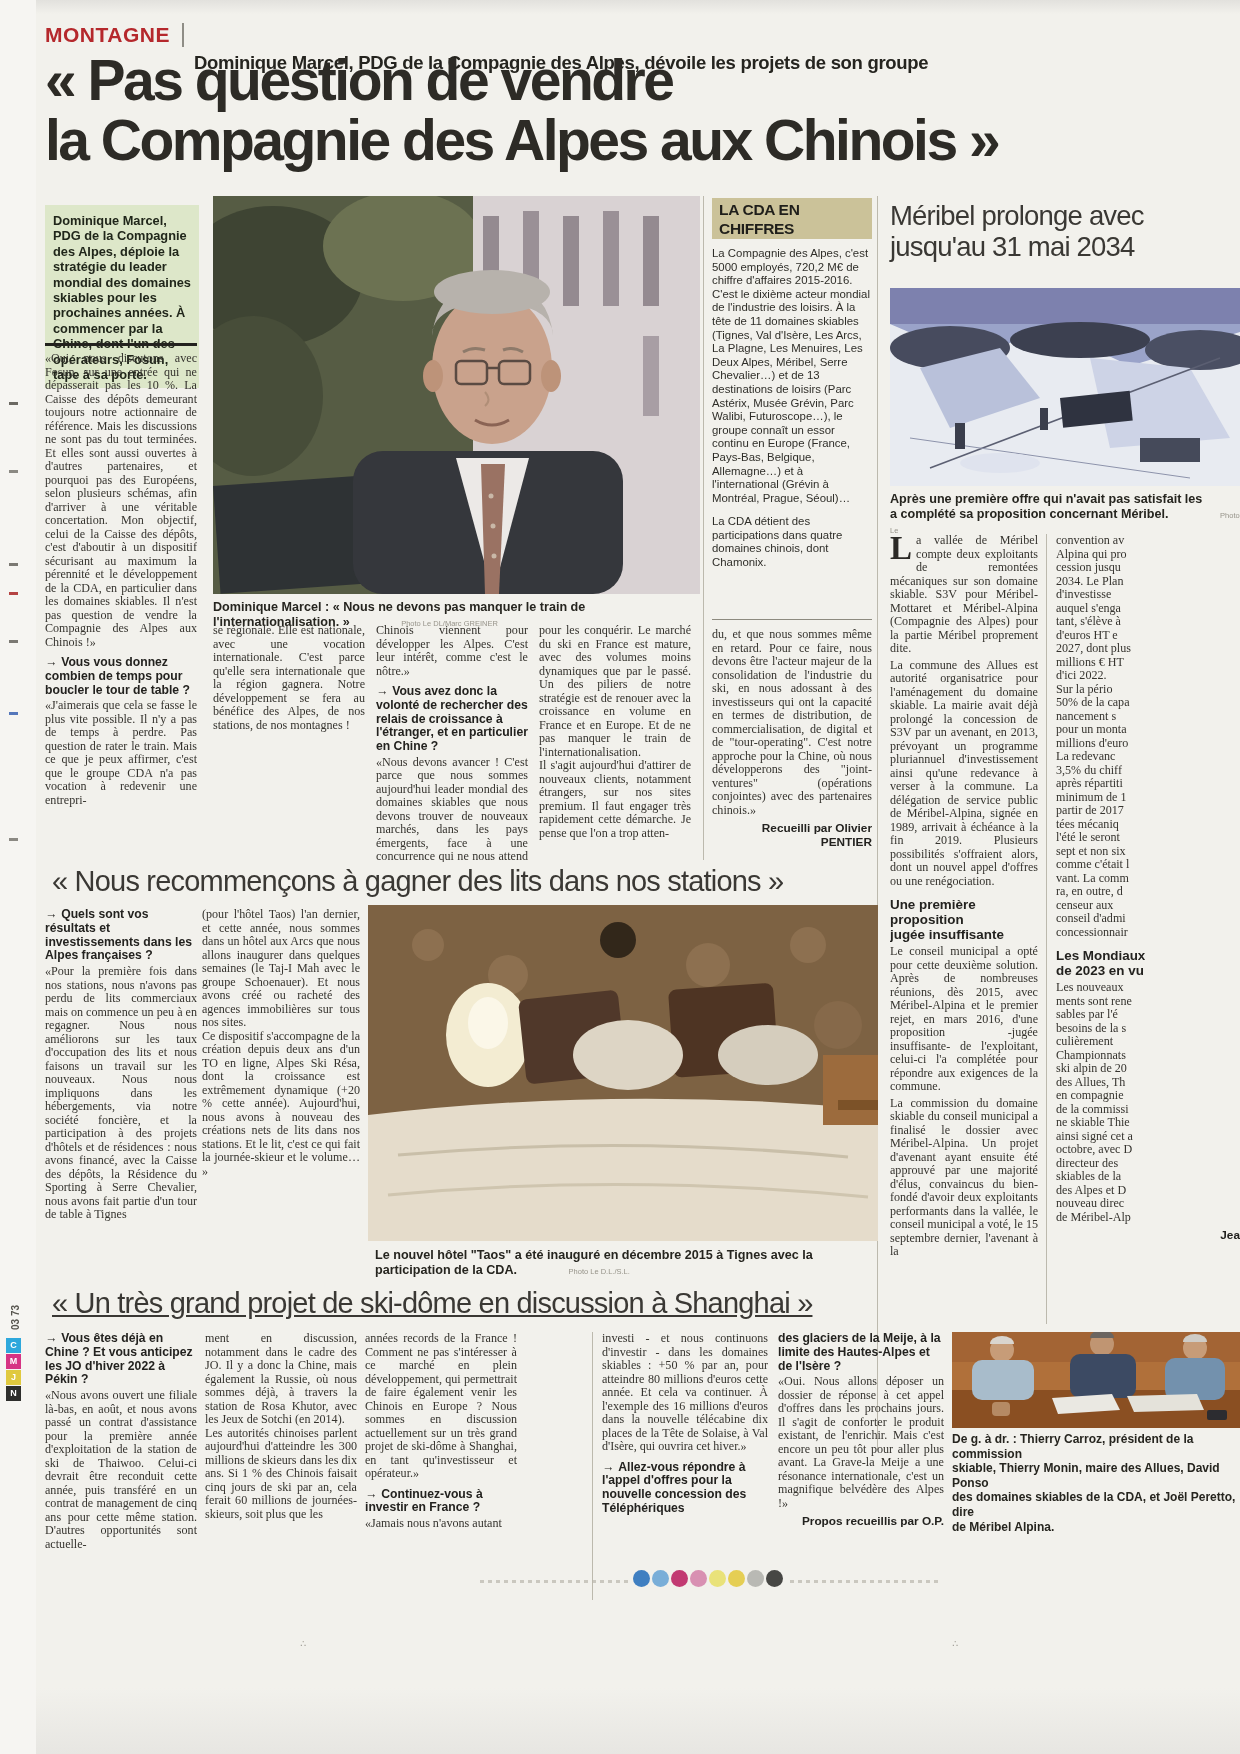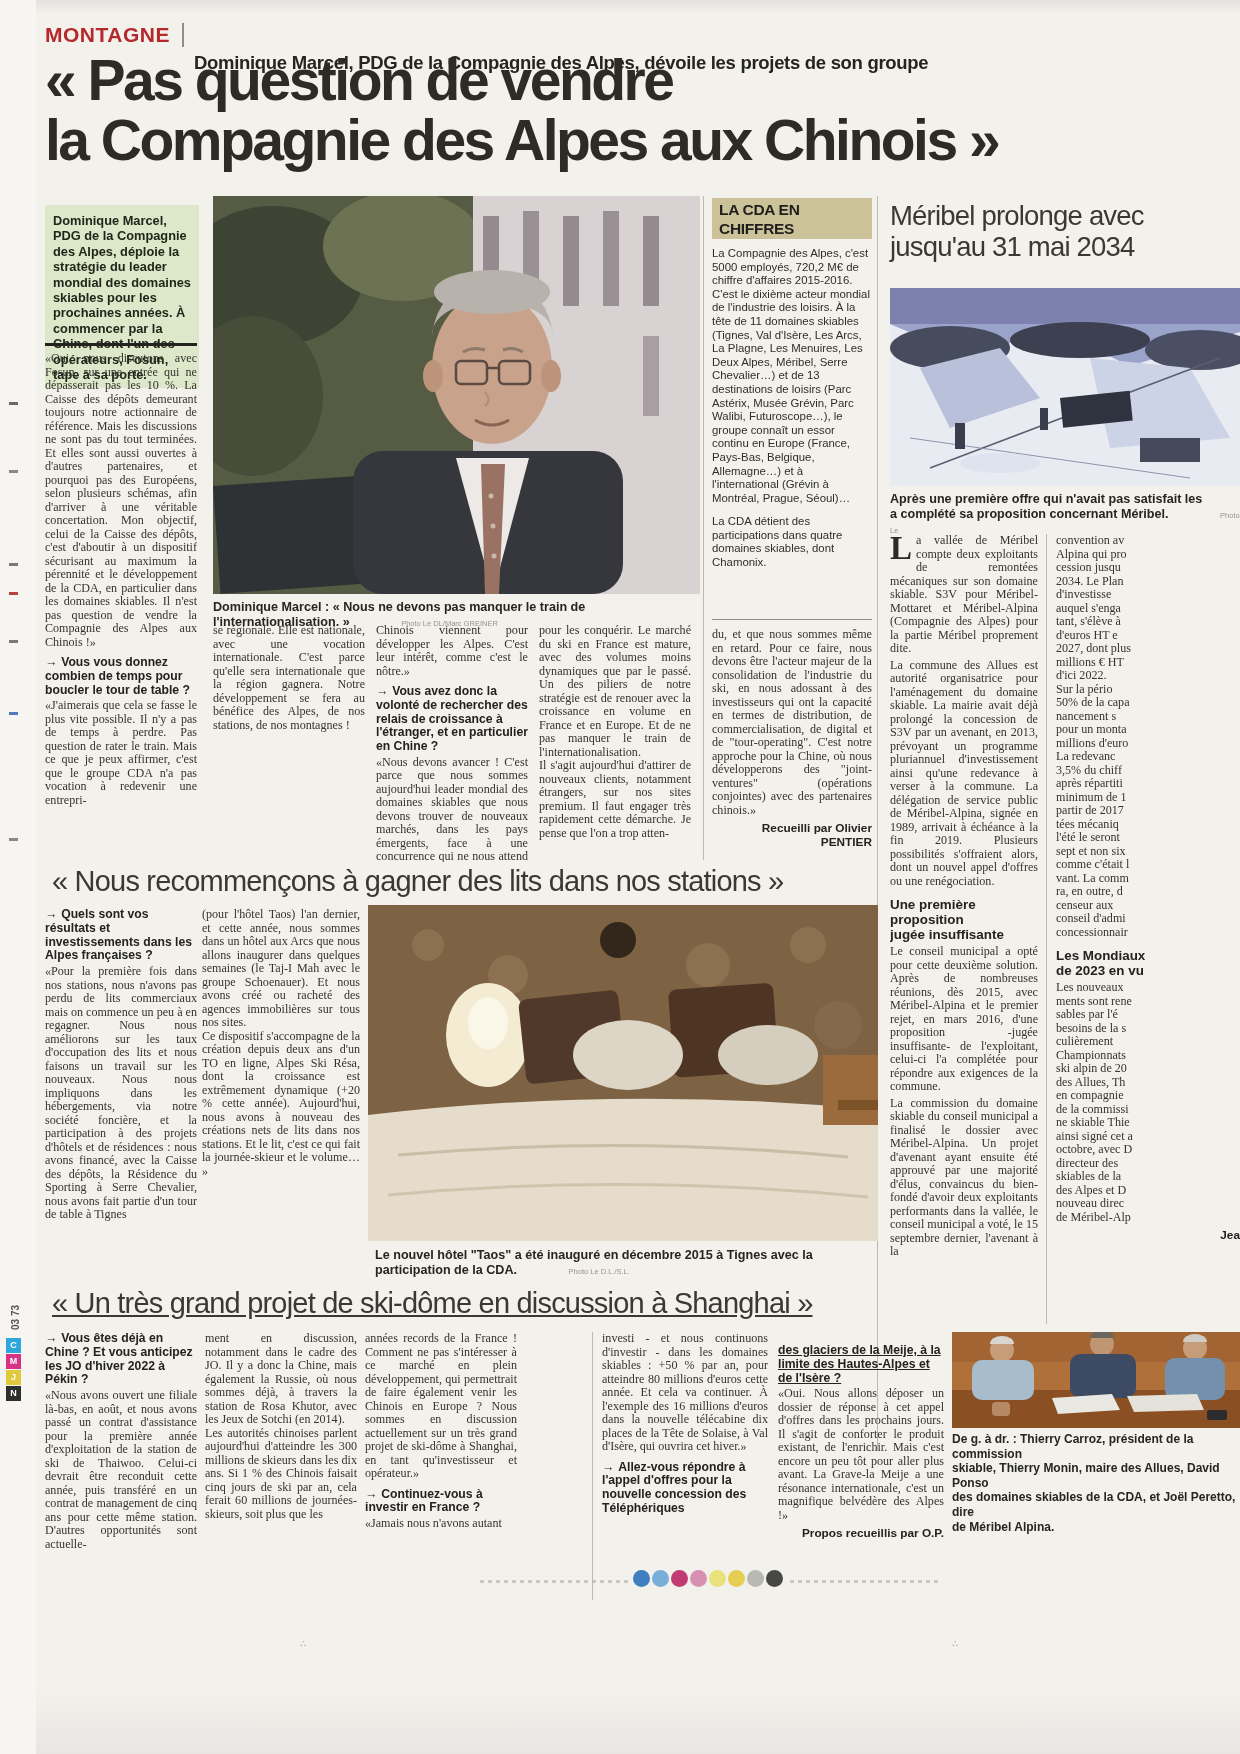--- a/index.html
+++ b/index.html
@@ -118,21 +118,21 @@
   <div class="abs colbox body-t" style="left:539px;top:624px;width:152px;height:238px;">
     <p>pour les conquérir. Le marché du ski en France est mature, avec des volumes moins dynamiques que par le passé. Un des piliers de notre stratégie est de renouer avec la croissance en volume en France et en Europe. Et de ne pas manquer le train de l'internationalisation.</p>
     <p>Il s'agit aujourd'hui d'attirer de nouveaux clients, notamment étrangers, sur nos sites premium. Il faut engager très rapidement cette démarche. Je pense que l'on a trop atten-</p>
   </div>
 
   <div class="vline" style="left:703px;top:196px;height:664px;"></div>
   <div class="abs" style="left:712px;top:198px;width:160px;">
     <div class="cda-title">LA CDA EN CHIFFRES</div>
     <div class="cda-body" style="margin-top:8px;">
       <p>La Compagnie des Alpes, c'est 5000 employés, 720,2 M€ de chiffre d'affaires 2015-2016. C'est le dixième acteur mondial de l'industrie des loisirs. À la tête de 11 domaines skiables (Tignes, Val d'Isère, Les Arcs, La Plagne, Les Menuires, Les Deux Alpes, Méribel, Serre Chevalier…) et de 13 destinations de loisirs (Parc Astérix, Musée Grévin, Parc Walibi, Futuroscope…), le groupe connaît un essor continu en Europe (France, Pays-Bas, Belgique, Allemagne…) et à l'international (Grévin à Montréal, Prague, Séoul)…</p>
-      <p>La CDA détient des participations dans quatre domaines skiables, dont Chamonix.</p>
+      <p>La CDA détient des participations dans quatre domaines chinois, dont Chamonix.</p>
     </div>
   </div>
   <div class="thinrule" style="left:712px;top:619px;width:160px;height:1px;"></div>
   <div class="abs colbox" style="left:712px;top:628px;width:160px;height:232px;">
     <div class="body-t">du, et que nous sommes même en retard. Pour ce faire, nous devons être l'acteur majeur de la consolidation de l'industrie du ski, en nous adossant à des investisseurs qui ont la capacité en termes de distribution, de commercialisation, de digital et de "tour-operating". C'est notre approche pour la Chine, où nous développerons des "joint-ventures" (opérations conjointes) avec des partenaires chinois.»</div>
     <div class="byline">Recueilli par Olivier PENTIER</div>
   </div>
 
   <div class="vline" style="left:877px;top:196px;height:1254px;"></div>
   <div class="abs h2big" style="left:890px;top:200px;">Méribel prolonge avec</div>
@@ -288,21 +288,21 @@
     <div class="body-t">années records de la France ! Comment ne pas s'intéresser à ce marché en plein développement, qui permettrait de faire également venir les Chinois en Europe ? Nous sommes en discussion actuellement sur un très grand projet de ski-dôme à Shanghai, en tant qu'investisseur et opérateur.»</div>
     <div class="q"><span class="arr">→</span><span>Continuez-vous à investir en France ?</span></div>
     <div class="body-t">«Jamais nous n'avons autant</div>
   </div>
   <div class="vline" style="left:592px;top:1332px;height:268px;"></div>
   <div class="abs colbox" style="left:602px;top:1332px;width:166px;height:282px;">
     <div class="body-t">investi - et nous continuons d'investir - dans les domaines skiables : +50 % par an, pour atteindre 80 millions d'euros cette année. Et cela va continuer. À l'exemple des 16 millions d'euros dans la nouvelle télécabine dix places de la Tête de Solaise, à Val d'Isère, qui ouvrira cet hiver.»</div>
     <div class="q"><span class="arr">→</span><span>Allez-vous répondre à l'appel d'offres pour la nouvelle concession des Téléphériques</span></div>
   </div>
   <div class="abs colbox" style="left:778px;top:1332px;width:166px;height:282px;">
-    <div class="q" style="margin-top:12px;text-decoration:underline;"><span>des glaciers de la Meije, à la limite des Hautes-Alpes et de l'Isère ?</span></div>
+    <div class="q" style="margin-top:0;"><span>des glaciers de la Meije, à la limite des Hautes-Alpes et de l'Isère ?</span></div>
     <div class="body-t">«Oui. Nous allons déposer un dossier de réponse à cet appel d'offres dans les prochains jours. Il s'agit de conforter le produit existant, de l'enrichir. Mais c'est encore un peu tôt pour aller plus avant. La Grave-la Meije a une résonance internationale, c'est un magnifique belvédère des Alpes !»</div>
     <div class="byline">Propos recueillis par O.P.</div>
   </div>
 
   <div class="photo" style="left:952px;top:1332px;width:288px;height:96px;">
     <svg width="288" height="96" viewBox="0 0 288 96">
       <rect width="288" height="96" fill="#b0703a"></rect>
       <rect width="288" height="30" fill="#a36434"></rect>
       <rect x="0" y="58" width="288" height="38" fill="#8a4f22"></rect>
       <circle cx="50" cy="18" r="12" fill="#c79c78"></circle>

